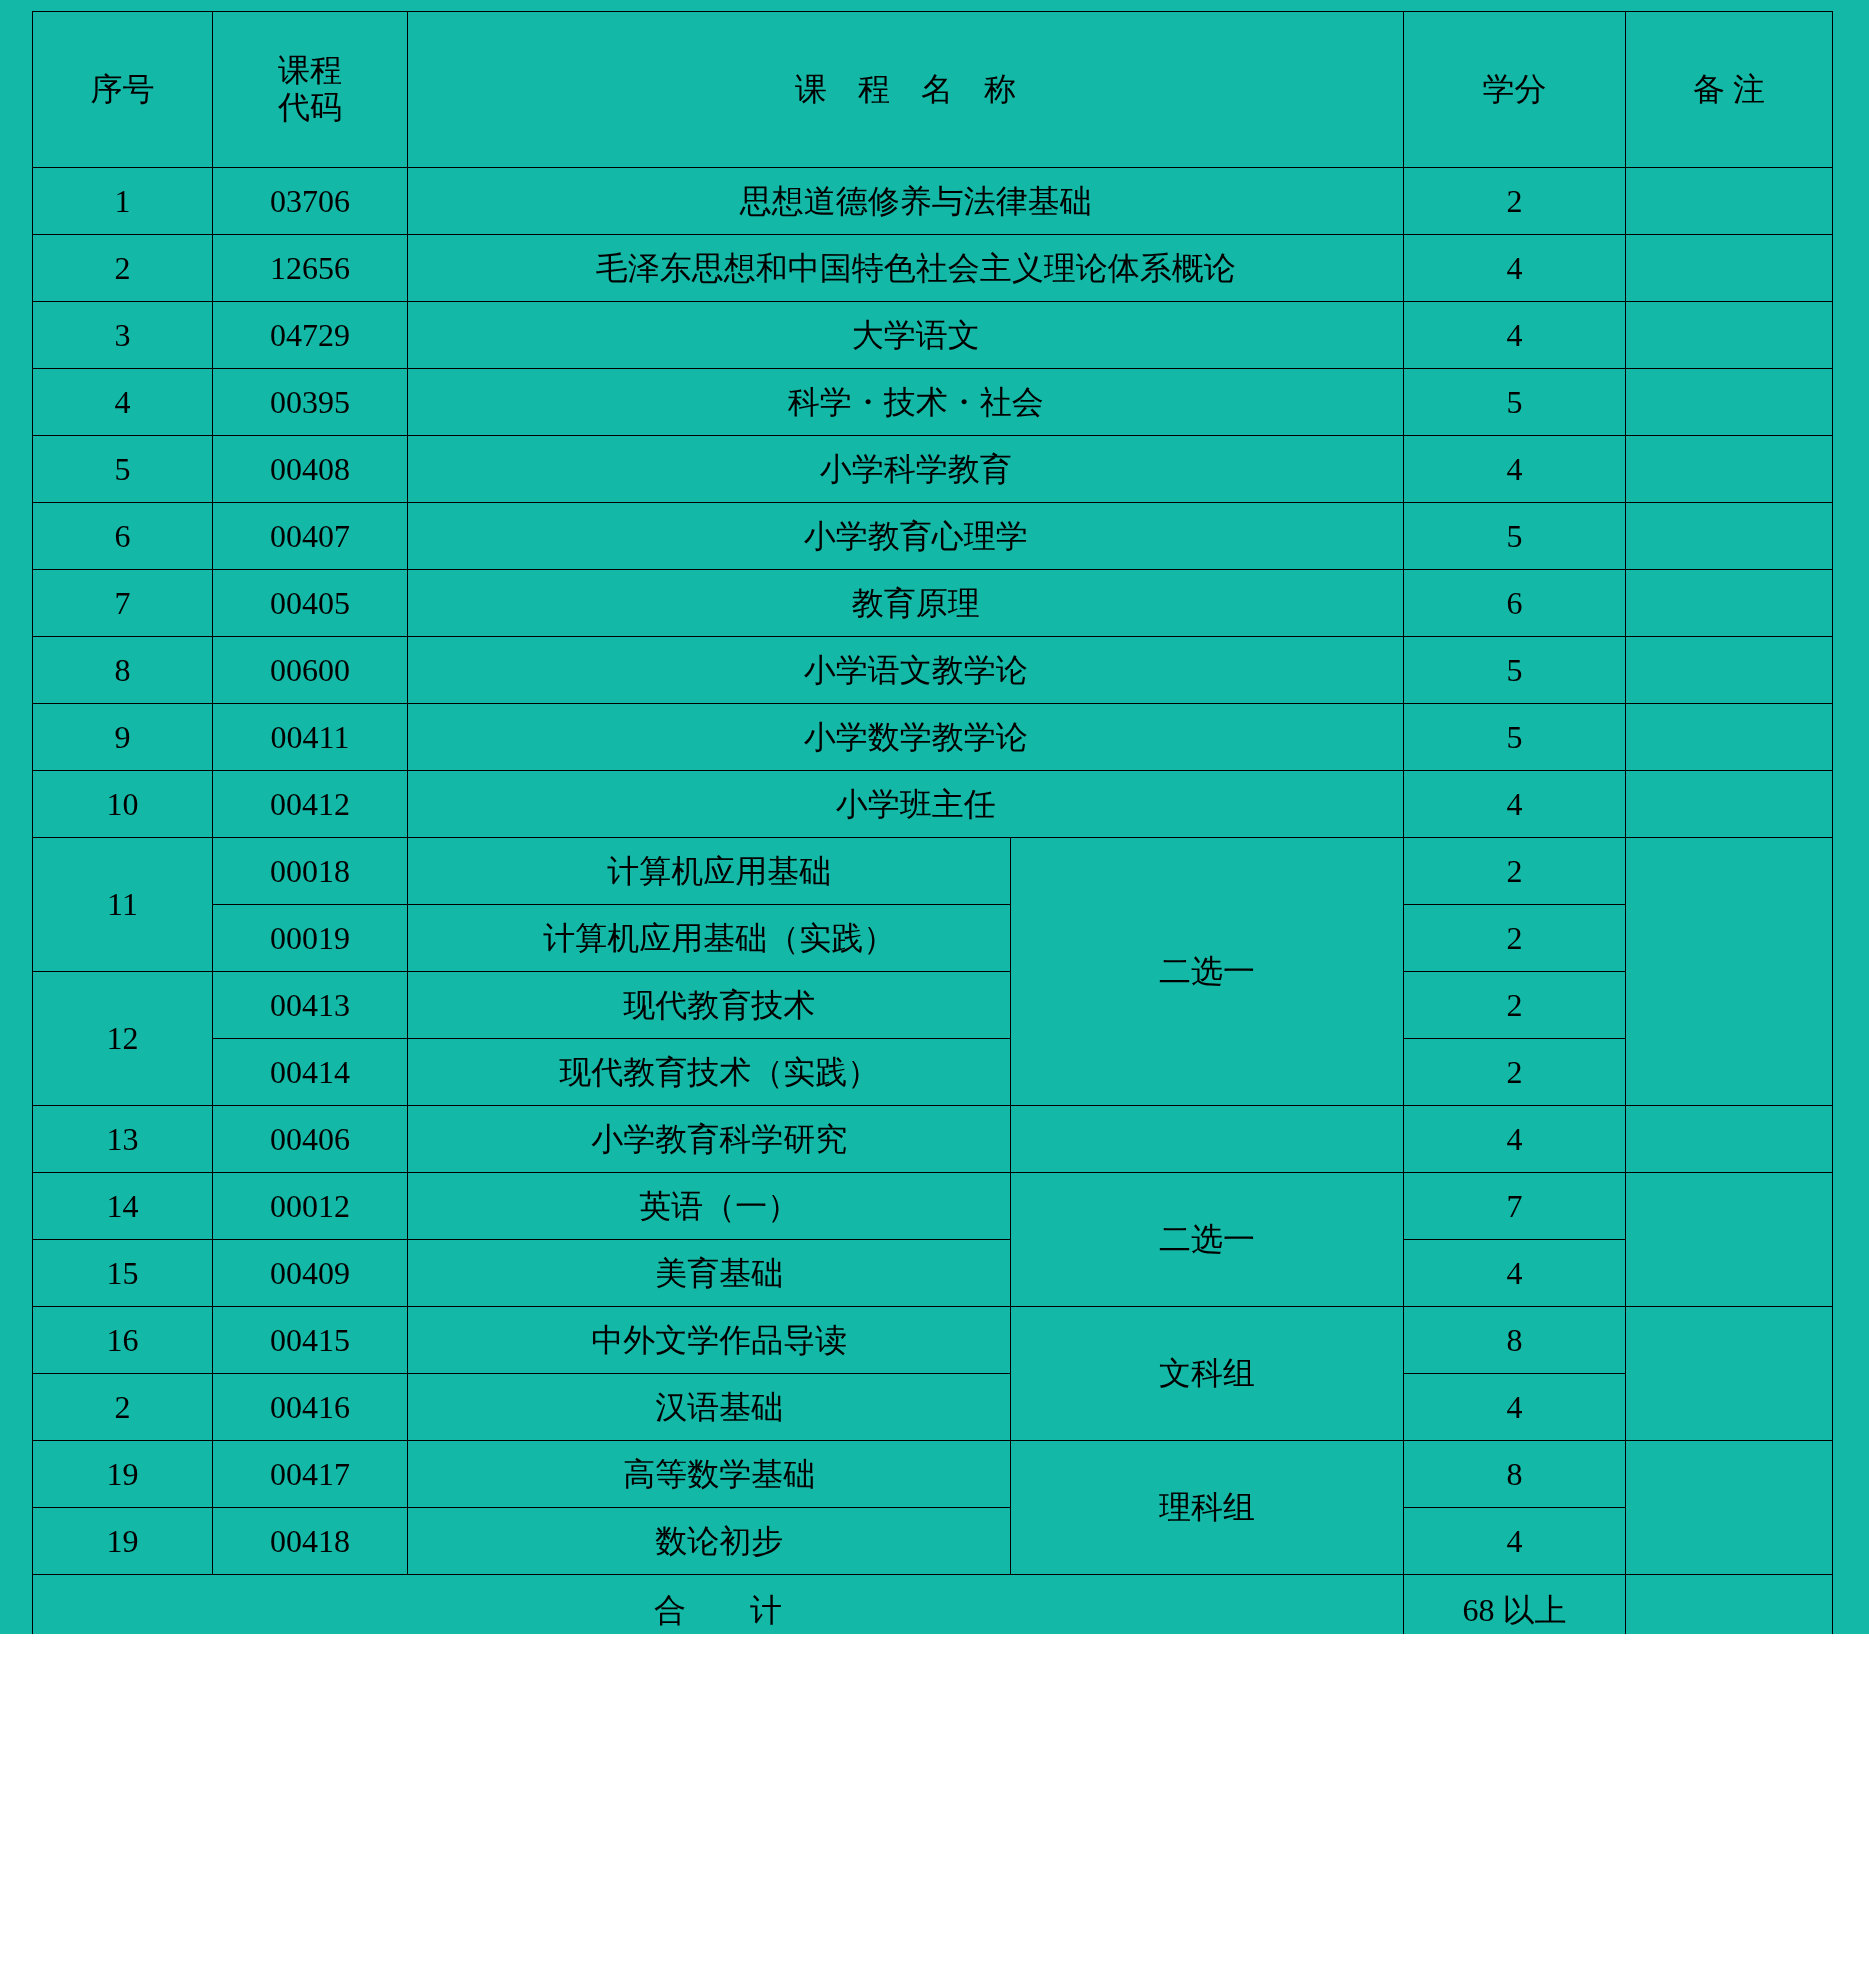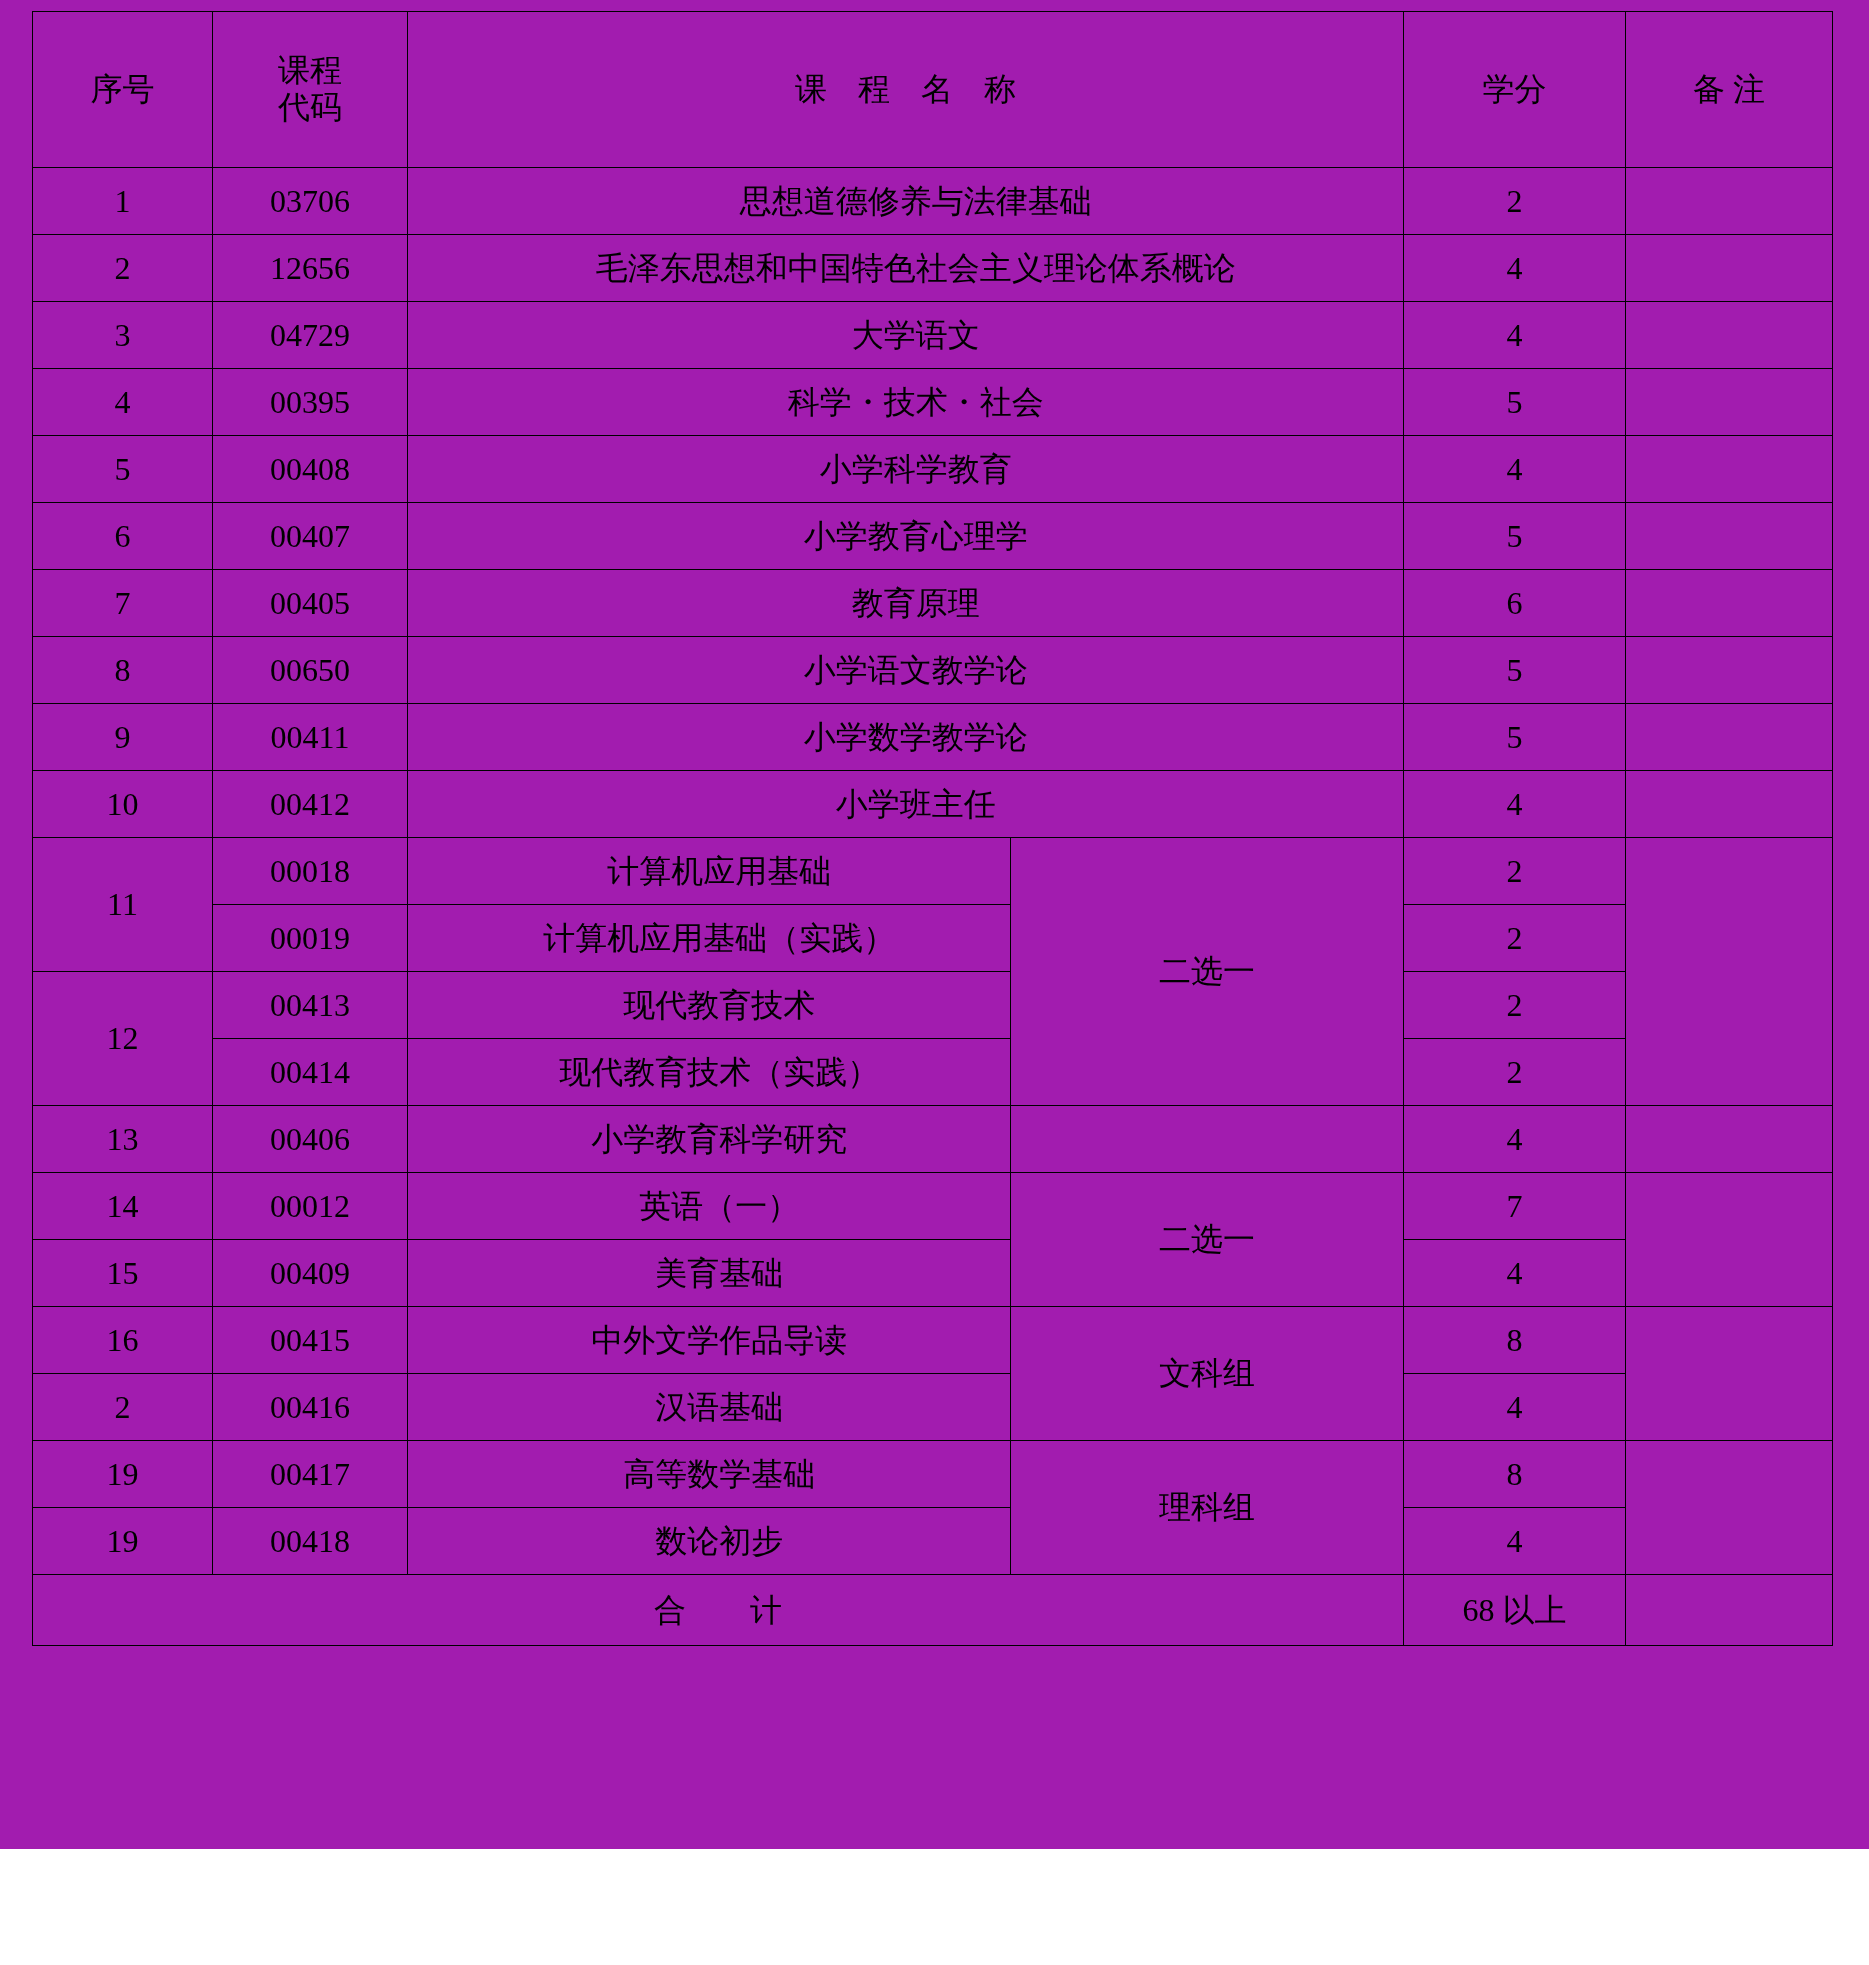--- a/index.html
+++ b/index.html
@@ -6,23 +6,23 @@
     margin: 0;
     padding: 0;
     background: #ffffff;
   }
   body {
     font-family: "Liberation Serif", "DejaVu Serif", serif;
     color: #000000;
   }
   #page {
     width: 1869px;
-    height: 1849px;
+    height: 1634px;
     position: relative;
-    background: #a21caf;
+    background: #14b8a6;
     box-sizing: border-box;
     padding: 10.8px 32px 14.4px 32px;
   }
   table.course-table {
     border-collapse: collapse;
     width: 1799px;
     table-layout: fixed;
   }
   table.course-table td {
     border: 1.8px solid #000000;
@@ -163,21 +163,21 @@
     </tr>
     <tr class="row">
       <td class="cell-no">7</td>
       <td class="cell-code">00405</td>
       <td colspan="2" class="cell-name">教育原理</td>
       <td class="cell-credit">6</td>
       <td></td>
     </tr>
     <tr class="row">
       <td class="cell-no">8</td>
-      <td class="cell-code">00650</td>
+      <td class="cell-code">00600</td>
       <td colspan="2" class="cell-name">小学语文教学论</td>
       <td class="cell-credit">5</td>
       <td></td>
     </tr>
     <tr class="row">
       <td class="cell-no">9</td>
       <td class="cell-code">00411</td>
       <td colspan="2" class="cell-name">小学数学教学论</td>
       <td class="cell-credit">5</td>
       <td></td>

